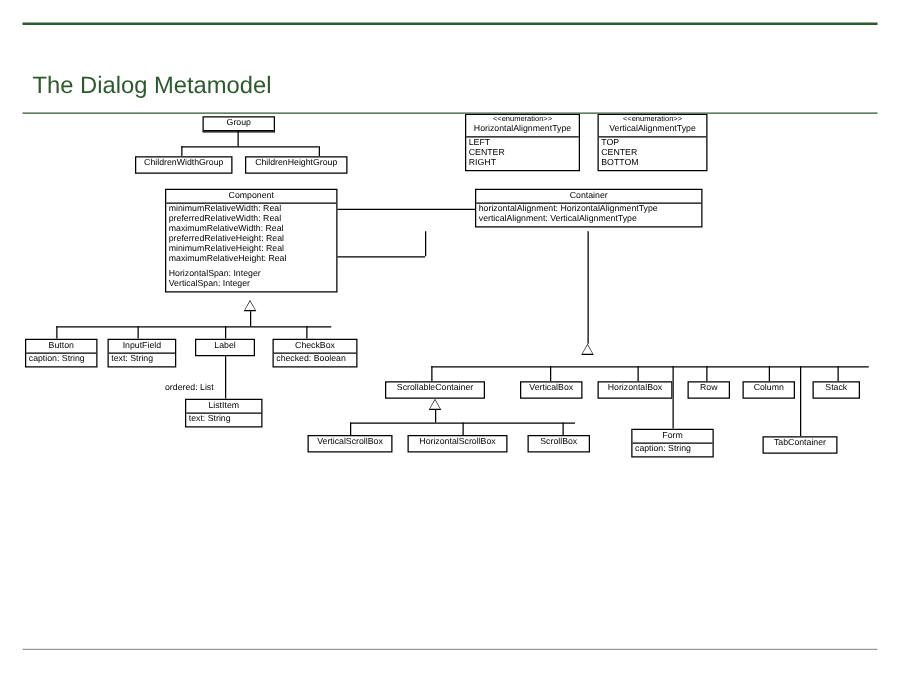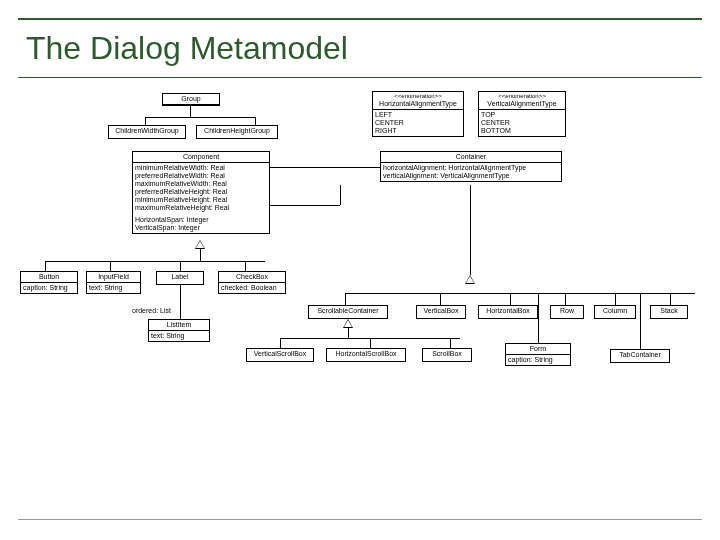--- a/index.html
+++ b/index.html
@@ -14,23 +14,24 @@
   .title-bar {
     position: absolute;
     top: 18px;
     left: 18px;
     right: 18px;
     border-top: 2px solid #2d5a2d;
     border-bottom: 1px solid #2d5a2d;
     padding: 10px 0 10px 8px;
   }
   .title-text {
-    font-size: 32px;
+    font-size: 19px;
     color: #2d5a2d;
     font-weight: normal;
+    margin-top: 28px;
   }
   .footer-line {
     position: absolute;
     bottom: 20px;
     left: 18px;
     right: 18px;
     border-bottom: 1px solid #999;
   }
   .canvas {
     position: absolute;

